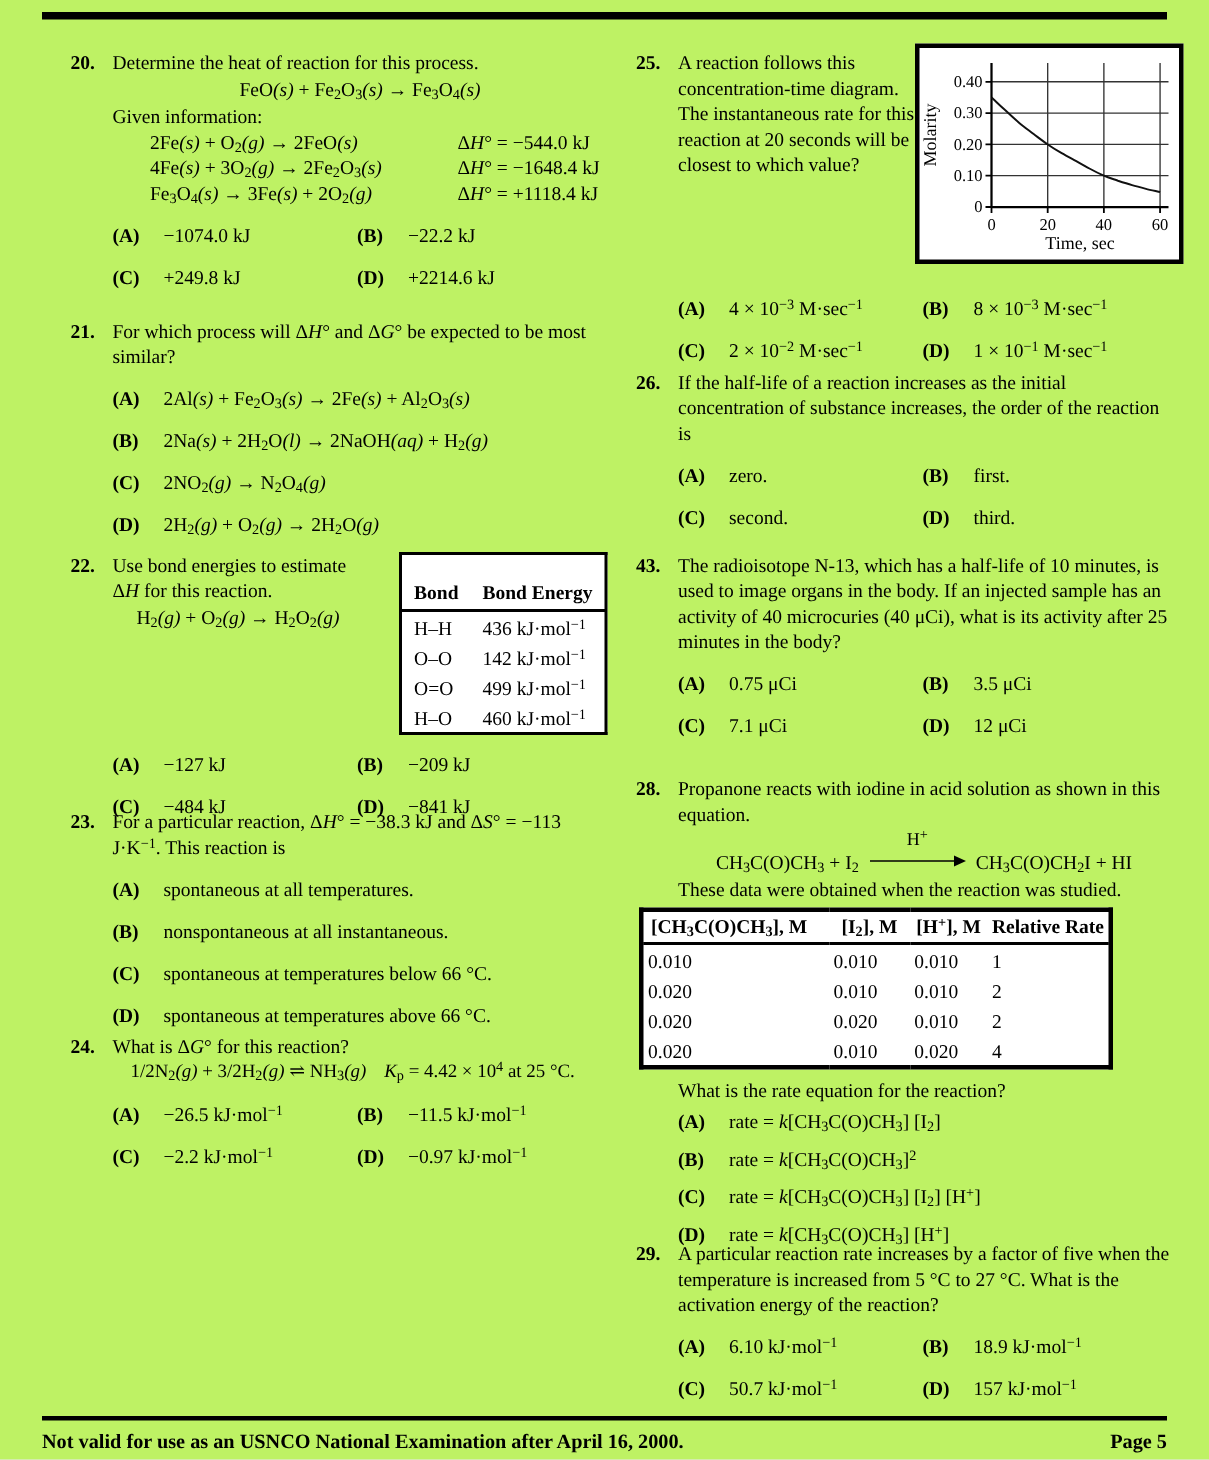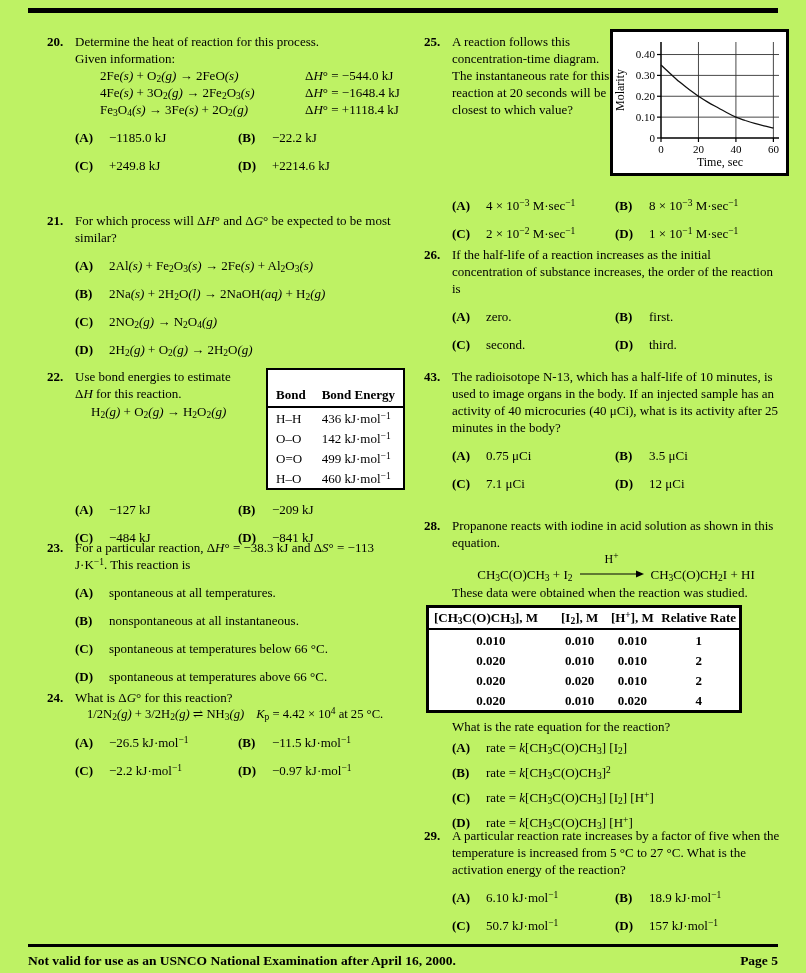--- a/index.html
+++ b/index.html
@@ -40,52 +40,53 @@
   .chart-frame{position:absolute;left:158px;top:-4px;border:3px solid #000;background:#fff;padding:2px 1px 1px 2px;}
   .chart-frame svg{display:block;}
   .chart-frame text{font-family:"Liberation Serif","DejaVu Serif",serif;}
   
   .rxn{display:flex;justify-content:center;align-items:center;gap:7px;margin:15px 0 1px;}
   .rxn-arrow{position:relative;width:64px;flex:none;}
   .rxn-arrow .lbl{position:absolute;left:0;right:0;top:-15px;text-align:center;font-size:12px;}
   .rate-table{border-collapse:collapse;border:3px solid #000;width:316px;margin:4px 0 0 -26px;background:#fff;}
   .rate-table th{font-weight:bold;border-bottom:2.5px solid #000;padding:1px 3px 2px;text-align:center;white-space:nowrap;}
   .rate-table th:first-child{text-align:left;padding-left:5px;}
-  .rate-table td{padding:1.5px 3px;text-align:center;font-weight:bold;}
+  .rate-table td{padding:1.5px 3px;}
   .rate-q{margin-top:5px;}
   .opts-28{margin-top:4px;row-gap:8px;}
   
   .footer{position:absolute;left:28px;width:750px;top:944px;border-top:3px solid #000;padding-top:5px;
           display:flex;justify-content:space-between;font-weight:bold;font-size:13.5px;}
 </style>
 </head>
 <body>
 
 <div class="page">
   <div class="top-rule"></div>
 
   <div class="col col-left">
 
     <div class="q q20">
       <span class="qnum">20.</span>
       <div class="qbody">
         <div>Determine the heat of reaction for this process.</div>
+        <div class="eq-c">FeO<i>(s)</i> + Fe<sub>2</sub>O<sub>3</sub><i>(s)</i> → Fe<sub>3</sub>O<sub>4</sub><i>(s)</i></div>
         <div>Given information:</div>
         <div class="given">
           <span>2Fe<i>(s)</i> + O<sub>2</sub><i>(g)</i> → 2FeO<i>(s)</i></span>
           <span>Δ<i>H</i>° = −544.0 kJ</span>
           <span>4Fe<i>(s)</i> + 3O<sub>2</sub><i>(g)</i> → 2Fe<sub>2</sub>O<sub>3</sub><i>(s)</i></span>
           <span>Δ<i>H</i>° = −1648.4 kJ</span>
           <span>Fe<sub>3</sub>O<sub>4</sub><i>(s)</i> → 3Fe<i>(s)</i> + 2O<sub>2</sub><i>(g)</i></span>
           <span>Δ<i>H</i>° = +1118.4 kJ</span>
         </div>
         <div class="opts opts2">
           <div class="opt">
               <span class="olabel">(A)</span>
-              <span class="otext">−1185.0 kJ</span>
+              <span class="otext">−1074.0 kJ</span>
             </div>
           <div class="opt">
               <span class="olabel">(B)</span>
               <span class="otext">−22.2 kJ</span>
             </div>
           <div class="opt">
               <span class="olabel">(C)</span>
               <span class="otext">+249.8 kJ</span>
             </div>
           <div class="opt">

